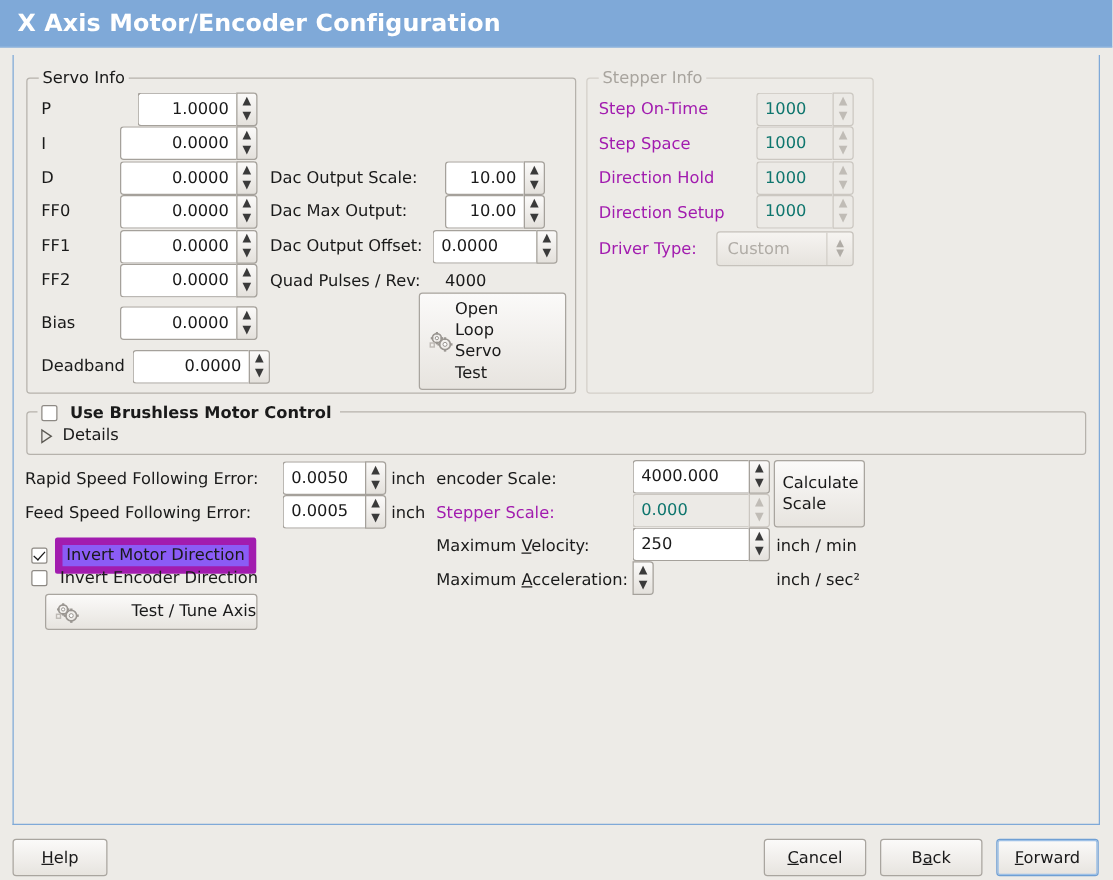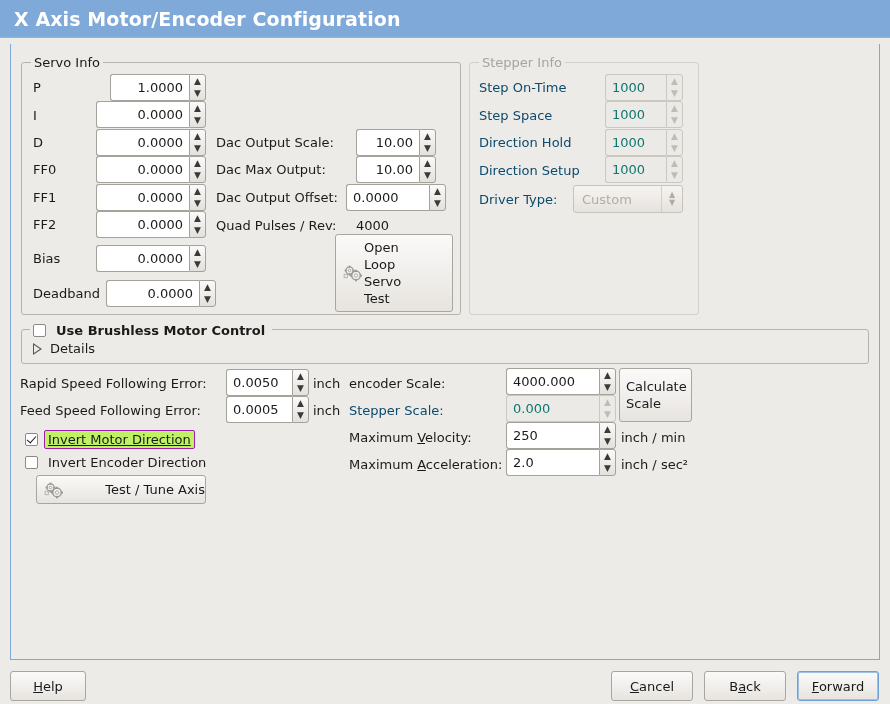--- a/index.html
+++ b/index.html
@@ -67,21 +67,21 @@
   .frame-title.disabled { color: #a8a49e; }
 
   
   .lbl {
     position: absolute;
     font-size: 13px;
     color: #1a1a1a;
     white-space: nowrap;
     line-height: 16px;
   }
-  .lbl.disabled { color: #0c4a6e; text-align: right; }
+  .lbl.disabled { color: #a21caf; text-align: right; }
   .mn { text-decoration: underline; }
 
   
   .spin {
     position: absolute;
     display: flex;
     align-items: stretch;
     box-sizing: border-box;
   }
   .spin .entry {
@@ -216,23 +216,22 @@
   }
   .check .ctext {
     font-size: 13px;
     color: #1a1a1a;
     padding: 1px 3px;
     border: 1px solid transparent;
     border-radius: 2px;
   }
   .check .ctext.bold { font-weight: bold; }
   .check .ctext.focused {
-    background: #bef264;
-    border: 1px solid #a21caf;
-    text-decoration: underline;
+    background: #8b5cf6;
+    border: 6px solid #a21caf;
   }
 
   
   .expander {
     position: absolute;
     display: flex;
     align-items: center;
     gap: 8px;
   }
   .tri {
@@ -557,21 +556,20 @@
       <div class="up">▲</div>
       <div class="dn">▼</div>
     </div>
   </div>
   <div class="lbl" style="left:610px; top:386px;">inch / min</div>
 
   <div class="lbl" style="left:338px; top:413px;">
     <span>Maximum </span><span class="mn">A</span><span>cceleration:</span>
   </div>
   <div class="spin" style="left:495px; top:405px; width:110px; height:27px;">
-    <div class="entry left">2.0</div>
     <div class="btns">
       <div class="up">▲</div>
       <div class="dn">▼</div>
     </div>
   </div>
   <div class="lbl" style="left:610px; top:413px;">inch / sec²</div>
 
 </div>
 
 <div class="actionbar">

